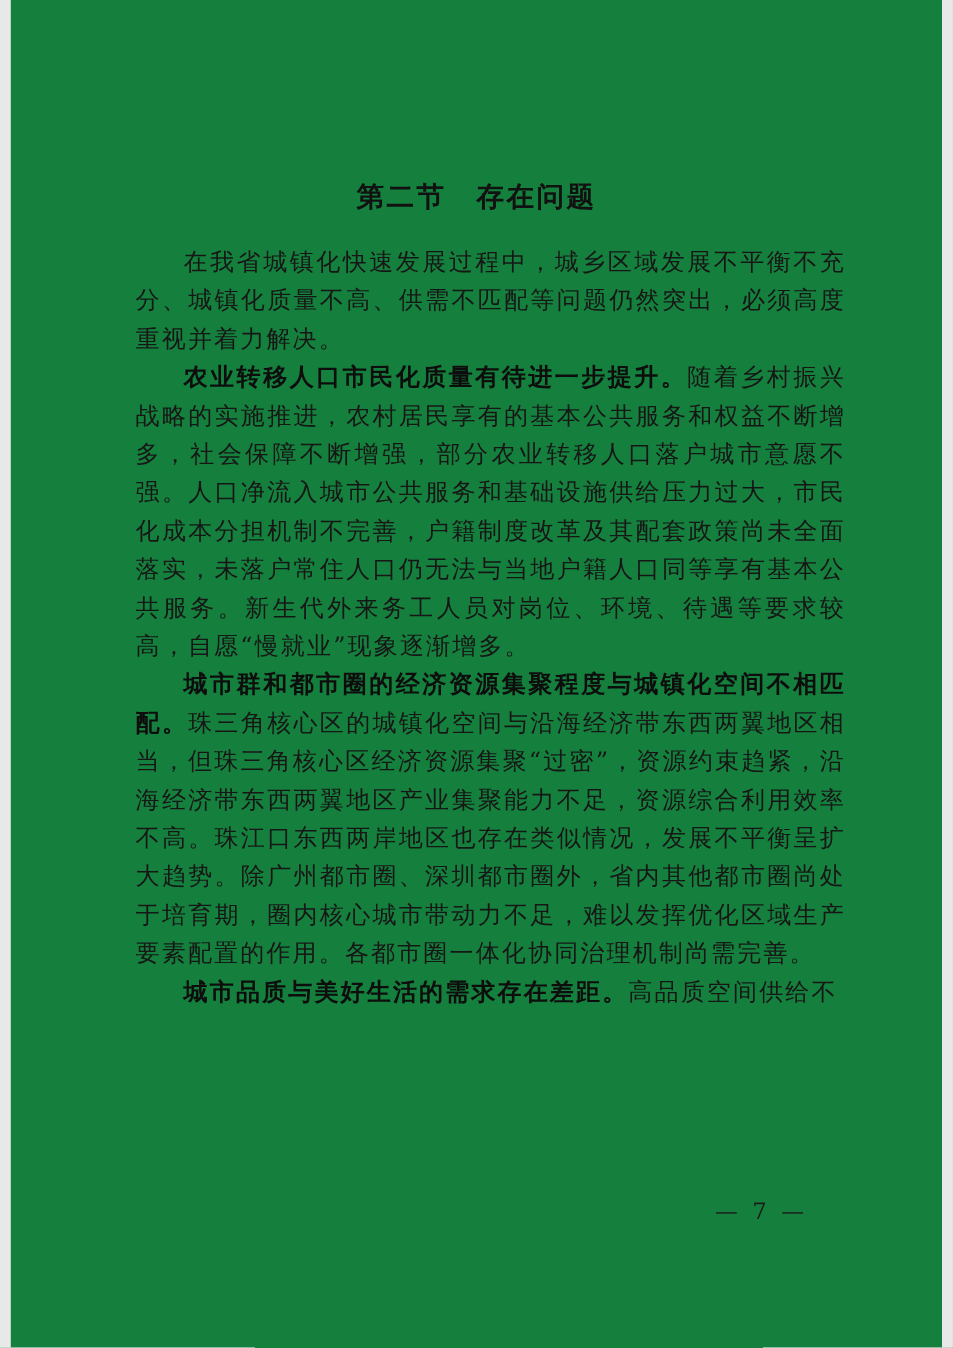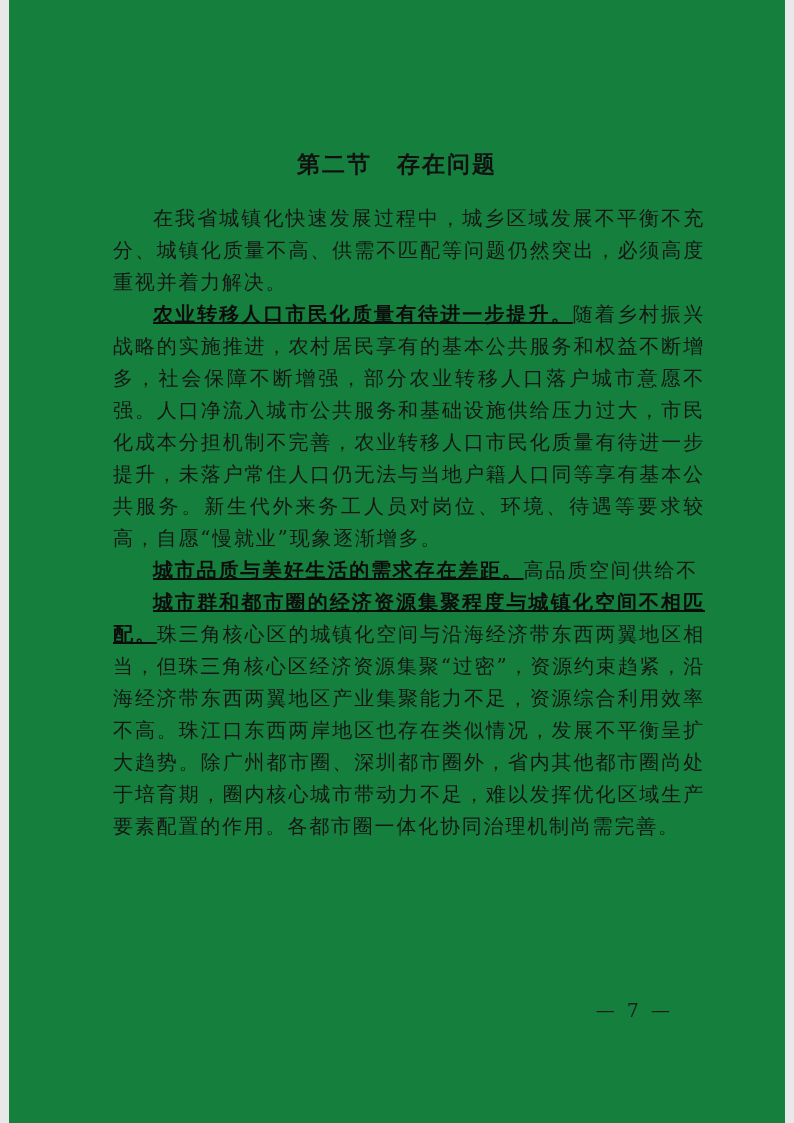--- a/index.html
+++ b/index.html
@@ -45,21 +45,20 @@
     text-align: justify;
     text-justify: inter-character;
     text-indent: 2em;
     color: #161616;
     word-break: break-all;
   }
 
   .para .lead {
     font-weight: bold;
     color: #0d0d0d;
-    text-decoration: underline;
   }
 
   .page-number {
     position: absolute;
     top: 999px;
     right: 112px;
     font-size: 19px;
     letter-spacing: 3px;
     color: #1b1b1b;
     white-space: nowrap;
@@ -69,23 +68,23 @@
 <body>
 
 <div class="page">
 
   <div class="section-title">第二节　存在问题</div>
 
   <div class="content">
 
     <p class="para"><span class="lead"></span><span>在我省城镇化快速发展过程中，城乡区域发展不平衡不充分、城镇化质量不高、供需不匹配等问题仍然突出，必须高度重视并着力解决。</span></p>
 
-    <p class="para"><span class="lead">农业转移人口市民化质量有待进一步提升。</span><span>随着乡村振兴战略的实施推进，农村居民享有的基本公共服务和权益不断增多，社会保障不断增强，部分农业转移人口落户城市意愿不强。人口净流入城市公共服务和基础设施供给压力过大，市民化成本分担机制不完善，农业转移人口市民化质量有待进一步提升，未落户常住人口仍无法与当地户籍人口同等享有基本公共服务。新生代外来务工人员对岗位、环境、待遇等要求较高，自愿“慢就业”现象逐渐增多。</span></p>
+    <p class="para"><span class="lead">农业转移人口市民化质量有待进一步提升。</span><span>随着乡村振兴战略的实施推进，农村居民享有的基本公共服务和权益不断增多，社会保障不断增强，部分农业转移人口落户城市意愿不强。人口净流入城市公共服务和基础设施供给压力过大，市民化成本分担机制不完善，户籍制度改革及其配套政策尚未全面落实，未落户常住人口仍无法与当地户籍人口同等享有基本公共服务。新生代外来务工人员对岗位、环境、待遇等要求较高，自愿“慢就业”现象逐渐增多。</span></p>
+
+    <p class="para"><span class="lead">城市群和都市圈的经济资源集聚程度与城镇化空间不相匹配。</span><span>珠三角核心区的城镇化空间与沿海经济带东西两翼地区相当，但珠三角核心区经济资源集聚“过密”，资源约束趋紧，沿海经济带东西两翼地区产业集聚能力不足，资源综合利用效率不高。珠江口东西两岸地区也存在类似情况，发展不平衡呈扩大趋势。除广州都市圈、深圳都市圈外，省内其他都市圈尚处于培育期，圈内核心城市带动力不足，难以发挥优化区域生产要素配置的作用。各都市圈一体化协同治理机制尚需完善。</span></p>
 
     <p class="para"><span class="lead">城市品质与美好生活的需求存在差距。</span><span>高品质空间供给不</span></p>
-
-    <p class="para"><span class="lead">城市群和都市圈的经济资源集聚程度与城镇化空间不相匹配。</span><span>珠三角核心区的城镇化空间与沿海经济带东西两翼地区相当，但珠三角核心区经济资源集聚“过密”，资源约束趋紧，沿海经济带东西两翼地区产业集聚能力不足，资源综合利用效率不高。珠江口东西两岸地区也存在类似情况，发展不平衡呈扩大趋势。除广州都市圈、深圳都市圈外，省内其他都市圈尚处于培育期，圈内核心城市带动力不足，难以发挥优化区域生产要素配置的作用。各都市圈一体化协同治理机制尚需完善。</span></p>
 
   </div>
 
   <div class="page-number">— 7 —</div>
 
 </div>
 
 </body></html>

